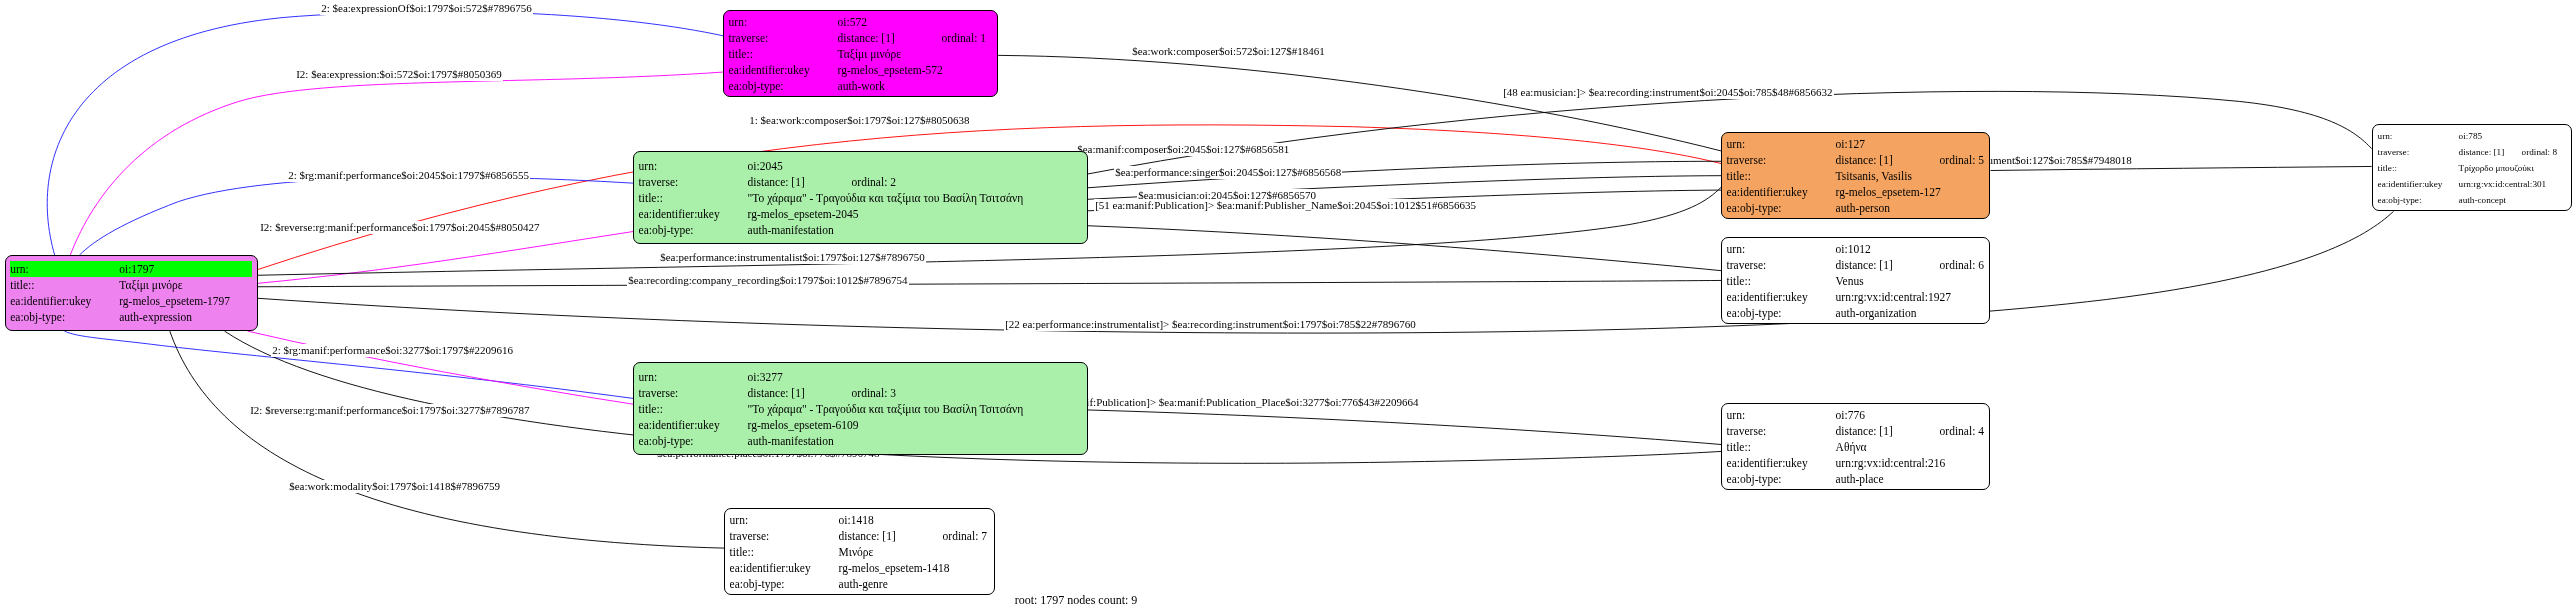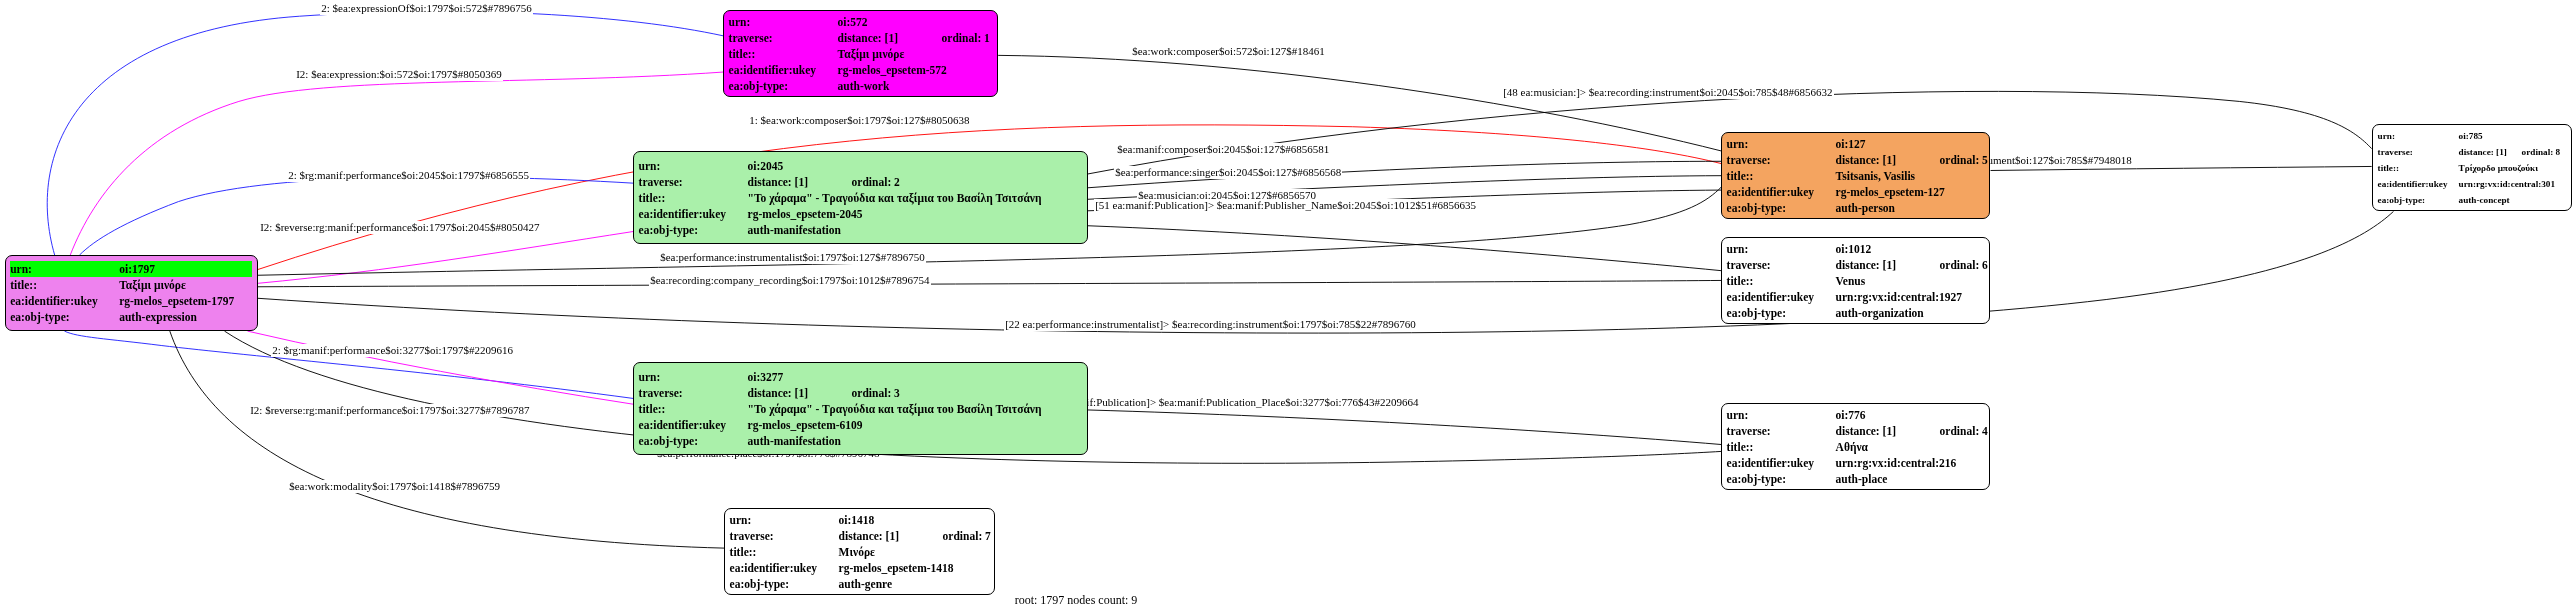--- a/index.html
+++ b/index.html
@@ -2,21 +2,21 @@
 <html style="font-size:9.2px"><head>
 <meta charset="utf-8">
 <style>
   html,body{margin:0;padding:0;background:#ffffff;}
   #canvas{position:relative;width:2576px;height:615px;background:#ffffff;
           font-family:"Liberation Serif", serif;color:#000;overflow:hidden;}
   svg.edges{position:absolute;left:0;top:0;width:2576px;height:615px;}
   svg.edges path{fill:none;stroke-width:1.6px;}
   .node{position:absolute;border:0.6px solid #000;border-radius:7px;box-sizing:border-box;
         padding:2.9px 4.6px;font-size:11.5px;display:flex;flex-direction:column;justify-content:center;
-        background:#fff;font-weight:bold;}
+        background:#fff;}
   .row{display:flex;white-space:nowrap;height:16px;line-height:16px;align-items:center;}
   .lbl{flex:0 0 109px;}
   .trav-d{flex:0 0 104px;}
   .n-root{background:#ee82ee;}
   .n-magenta{background:#ff00ff;}
   .n-green{background:#aaf0aa;}
   .n-orange{background:#f4a460;}
   .n-white{background:#ffffff;}
   .hl{background:#00ff00;}
   .sm{font-size:9.2px;}
@@ -68,27 +68,27 @@
     <path d="M 295 575 C 370 790 640 936 1258 952" stroke="#000000" marker-end="url(#arrow-black)"></path>
   </svg>
 
   <div class="elabel" style="left:320px;top:2.3px">2: $ea:expressionOf$oi:1797$oi:572$#7896756</div>
   <div class="elabel" style="left:295px;top:68px">I2: $ea:expression:$oi:572$oi:1797$#8050369</div>
   <div class="elabel" style="left:748px;top:114px">1: $ea:work:composer$oi:1797$oi:127$#8050638</div>
   <div class="elabel" style="left:287px;top:169px">2: $rg:manif:performance$oi:2045$oi:1797$#6856555</div>
   <div class="elabel" style="left:259px;top:221px">I2: $reverse:rg:manif:performance$oi:1797$oi:2045$#8050427</div>
   <div class="elabel" style="left:1131px;top:45px">$ea:work:composer$oi:572$oi:127$#18461</div>
   <div class="elabel" style="left:1502px;top:86px">[48 ea:musician:]&gt; $ea:recording:instrument$oi:2045$oi:785$48#6856632</div>
-  <div class="elabel" style="left:1116px;top:143px">$ea:manif:composer$oi:2045$oi:127$#6856581</div>
+  <div class="elabel" style="left:1076px;top:143px">$ea:manif:composer$oi:2045$oi:127$#6856581</div>
   <div class="elabel" style="left:1114px;top:166px">$ea:performance:singer$oi:2045$oi:127$#6856568</div>
   <div class="elabel" style="left:1137px;top:189px">$ea:musician:oi:2045$oi:127$#6856570</div>
   <div class="elabel" style="left:1094px;top:199px">[51 ea:manif:Publication]&gt; $ea:manif:Publisher_Name$oi:2045$oi:1012$51#6856635</div>
   <div class="elabel" style="left:1916px;top:154px">$ea:person:instrument$oi:127$oi:785$#7948018</div>
   <div class="elabel" style="left:659px;top:251px">$ea:performance:instrumentalist$oi:1797$oi:127$#7896750</div>
-  <div class="elabel" style="left:649px;top:274px">$ea:recording:company_recording$oi:1797$oi:1012$#7896754</div>
+  <div class="elabel" style="left:627px;top:274px">$ea:recording:company_recording$oi:1797$oi:1012$#7896754</div>
   <div class="elabel" style="left:1004px;top:318px">[22 ea:performance:instrumentalist]&gt; $ea:recording:instrument$oi:1797$oi:785$22#7896760</div>
   <div class="elabel" style="left:271px;top:344px">2: $rg:manif:performance$oi:3277$oi:1797$#2209616</div>
   <div class="elabel" style="left:249px;top:404px">I2: $reverse:rg:manif:performance$oi:1797$oi:3277$#7896787</div>
   <div class="elabel" style="left:1036px;top:396px">[43 ea:manif:Publication]&gt; $ea:manif:Publication_Place$oi:3277$oi:776$43#2209664</div>
   <div class="elabel" style="left:656px;top:447px">$ea:performance:place$oi:1797$oi:776$#7896748</div>
   <div class="elabel" style="left:288px;top:480px">$ea:work:modality$oi:1797$oi:1418$#7896759</div>
 
   <div class="node n-root" style="left:4.6px;top:255px;width:253px;height:76px">
     <div class="row hl">
         <span class="lbl">urn:</span>

